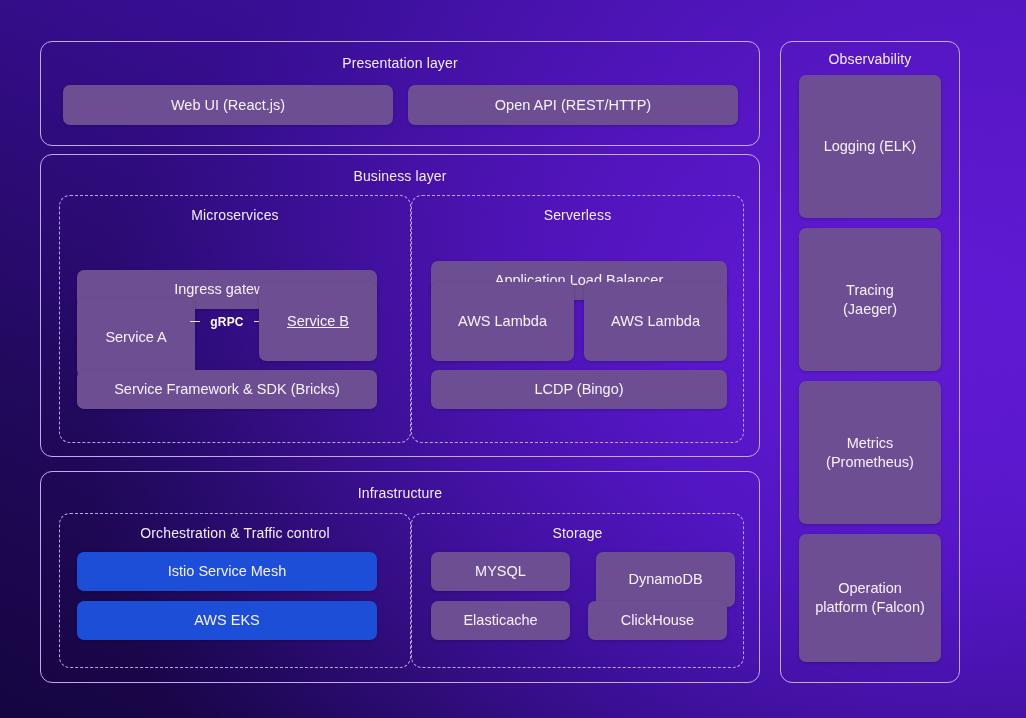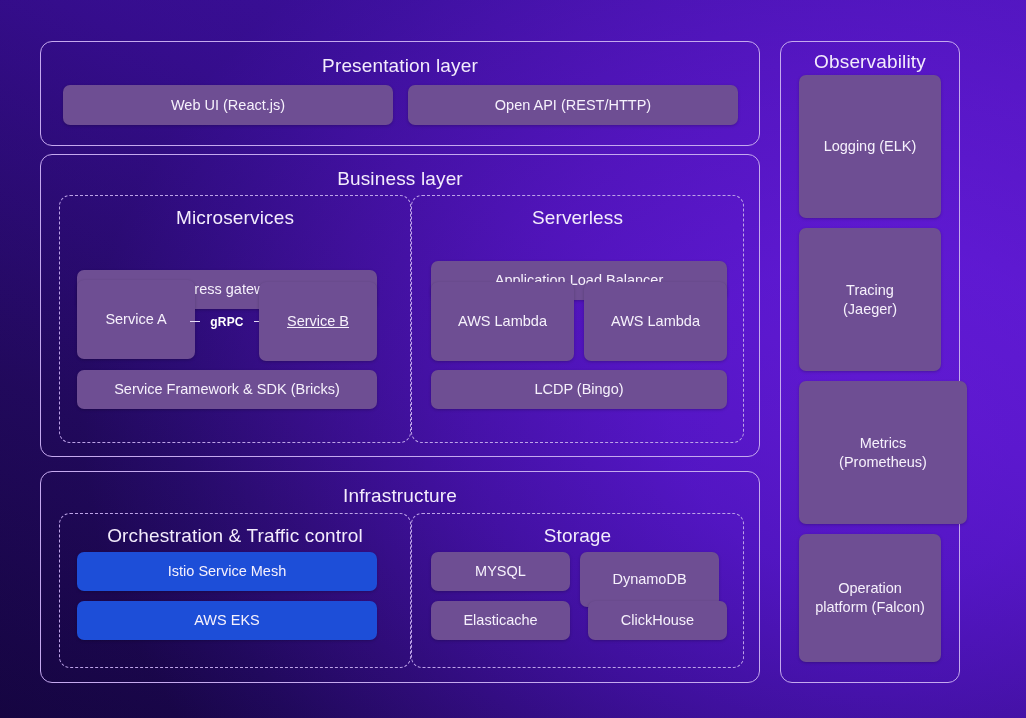--- a/index.html
+++ b/index.html
@@ -41,21 +41,21 @@
     border: 1.6px dashed #bda3e8;
     border-radius: 11px;
     background: transparent;
   }
 
   .section-title {
     position: absolute;
     left: 0;
     right: 0;
     text-align: center;
-    font-size: 19px;
+    font-size: 14px;
     font-weight: 400;
     color: #f3ecfc;
     letter-spacing: 0.15px;
     white-space: nowrap;
   }
 
   
   .card {
     position: absolute;
     background: #6e4e93;
@@ -114,21 +114,21 @@
   </div>
 
   <div class="solid-box" style="left:40px; top:154px; width:720px; height:303px;">
     <div class="section-title" style="top:13px;">Business layer</div>
 
     <div class="dashed-box" style="left:18px; top:40px; width:352px; height:248px;">
       <div class="section-title" style="top:11px;">Microservices</div>
       <div class="card" style="left:17px; top:38px; width:300px; height:39px;margin-top:36px;">
         <span class="lbl">Ingress gateway</span>
       </div>
-      <div class="card" style="left:17px; top:84px; width:118px; height:79px;text-align:right;">
+      <div class="card" style="left:17px; top:102px; width:118px; height:79px;text-align:right;">
         <span class="lbl">Service A</span>
       </div>
       <div class="grpc-wrap" style="left:135px; top:86px; width:64px; height:79px;">
         <span class="grpc-line"></span>
         <span class="grpc-text">gRPC</span>
         <span class="grpc-line"></span>
       </div>
       <div class="card" style="left:199px; top:86px; width:118px; height:79px;text-decoration:underline;">
         <span class="lbl">Service B</span>
       </div>
@@ -165,42 +165,42 @@
       <div class="card dim" style="left:17px; top:87px; width:300px; height:39px;">
         <span class="lbl">AWS EKS</span>
       </div>
     </div>
 
     <div class="dashed-box" style="left:370px; top:41px; width:333px; height:155px;">
       <div class="section-title" style="top:11px;">Storage</div>
       <div class="card" style="left:19px; top:38px; width:139px; height:39px;">
         <span class="lbl">MYSQL</span>
       </div>
-      <div class="card" style="left:168px; top:38px; width:139px; height:55px;">
+      <div class="card" style="left:184px; top:38px; width:139px; height:55px;">
         <span class="lbl">DynamoDB</span>
       </div>
       <div class="card" style="left:19px; top:87px; width:139px; height:39px;">
         <span class="lbl">Elasticache</span>
       </div>
       <div class="card" style="left:176px; top:87px; width:139px; height:39px;">
         <span class="lbl">ClickHouse</span>
       </div>
     </div>
   </div>
 
   <div class="solid-box" style="left:780px; top:41px; width:180px; height:642px;">
     <div class="section-title" style="top:9px;">Observability</div>
     <div class="card" style="left:18px; top:33px; width:142px; height:143px;">
       <span class="lbl">Logging (ELK)</span>
     </div>
     <div class="card" style="left:18px; top:186px; width:142px; height:143px;">
       <span class="lbl">Tracing
 (Jaeger)</span>
     </div>
-    <div class="card" style="left:18px; top:339px; width:168px; height:143px;">
+    <div class="card" style="left:18px; top:339px; width:142px; height:143px;">
       <span class="lbl">Metrics
 (Prometheus)</span>
     </div>
     <div class="card" style="left:18px; top:492px; width:142px; height:128px;">
       <span class="lbl">Operation
 platform (Falcon)</span>
     </div>
   </div>
 
 </div>

